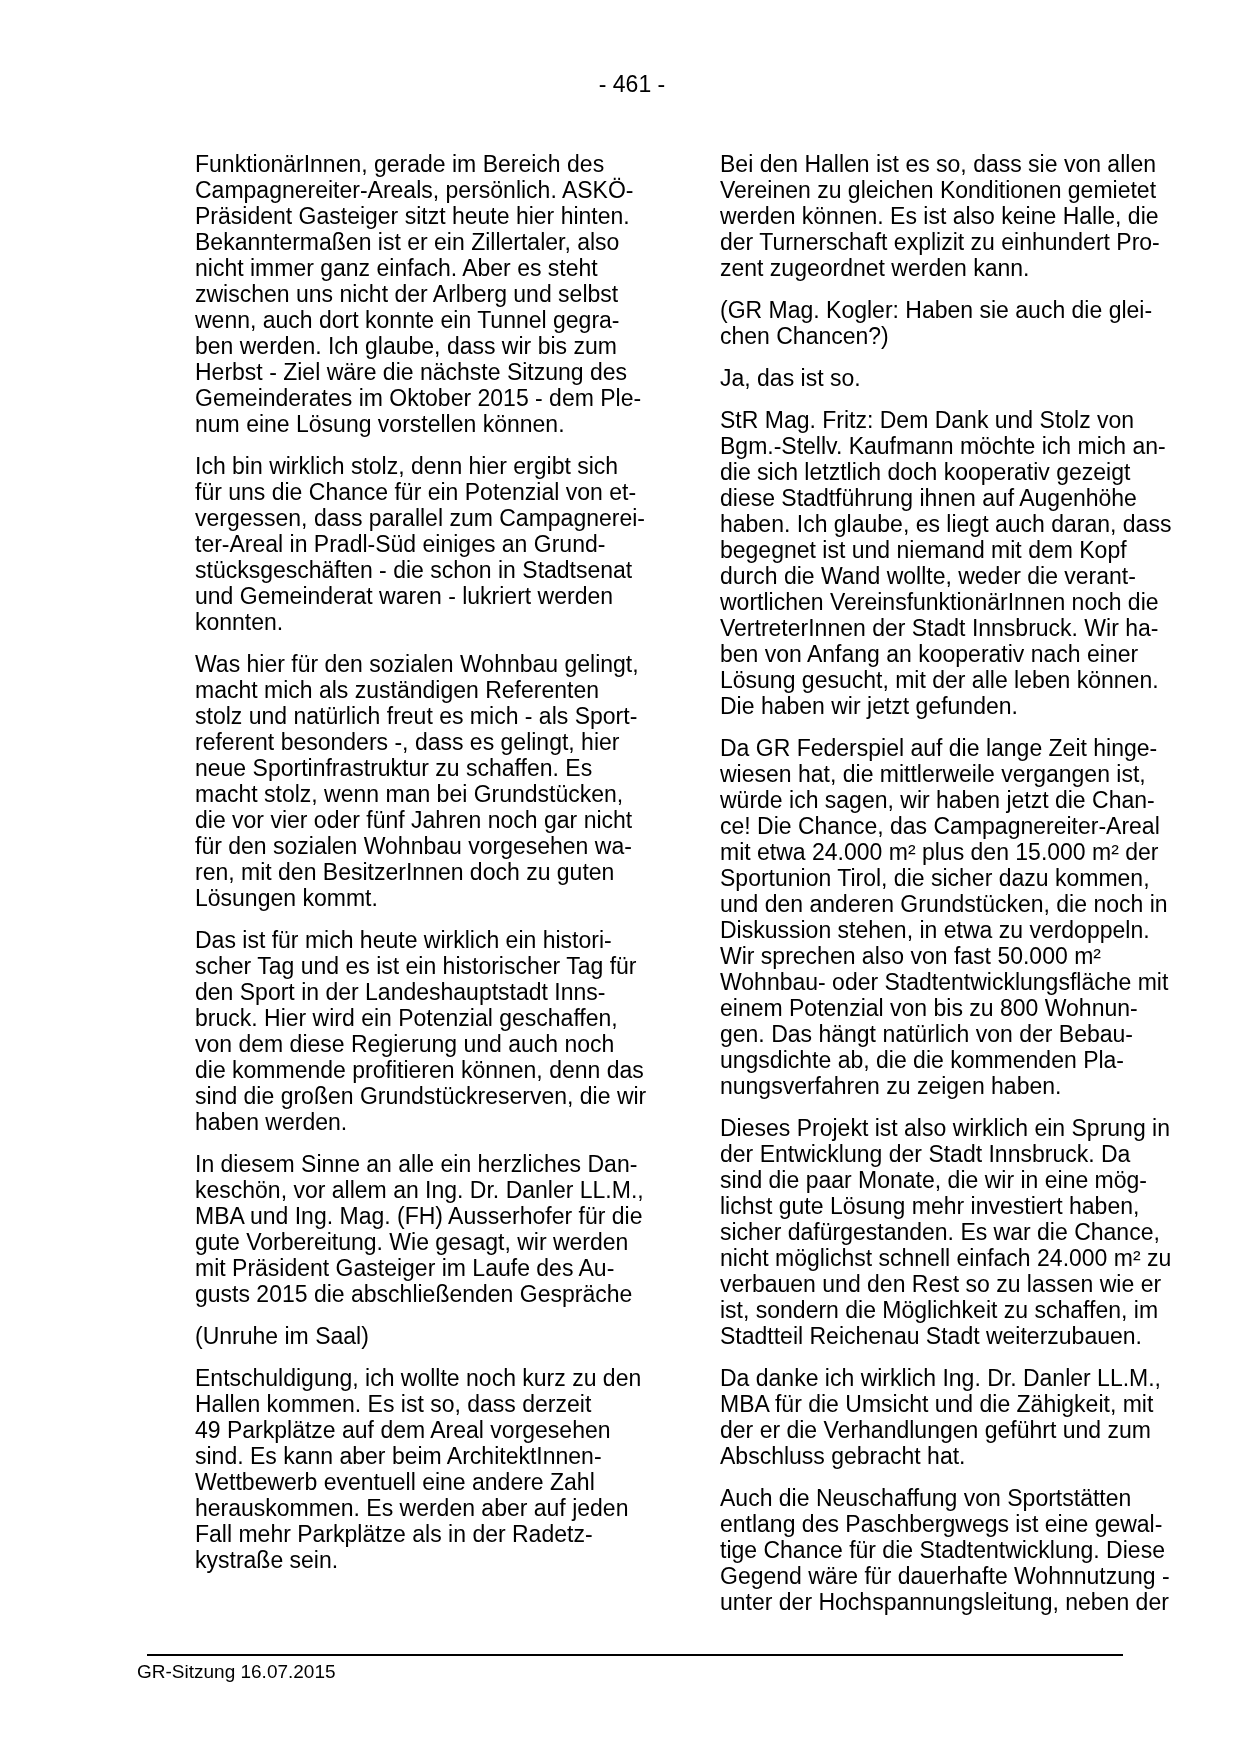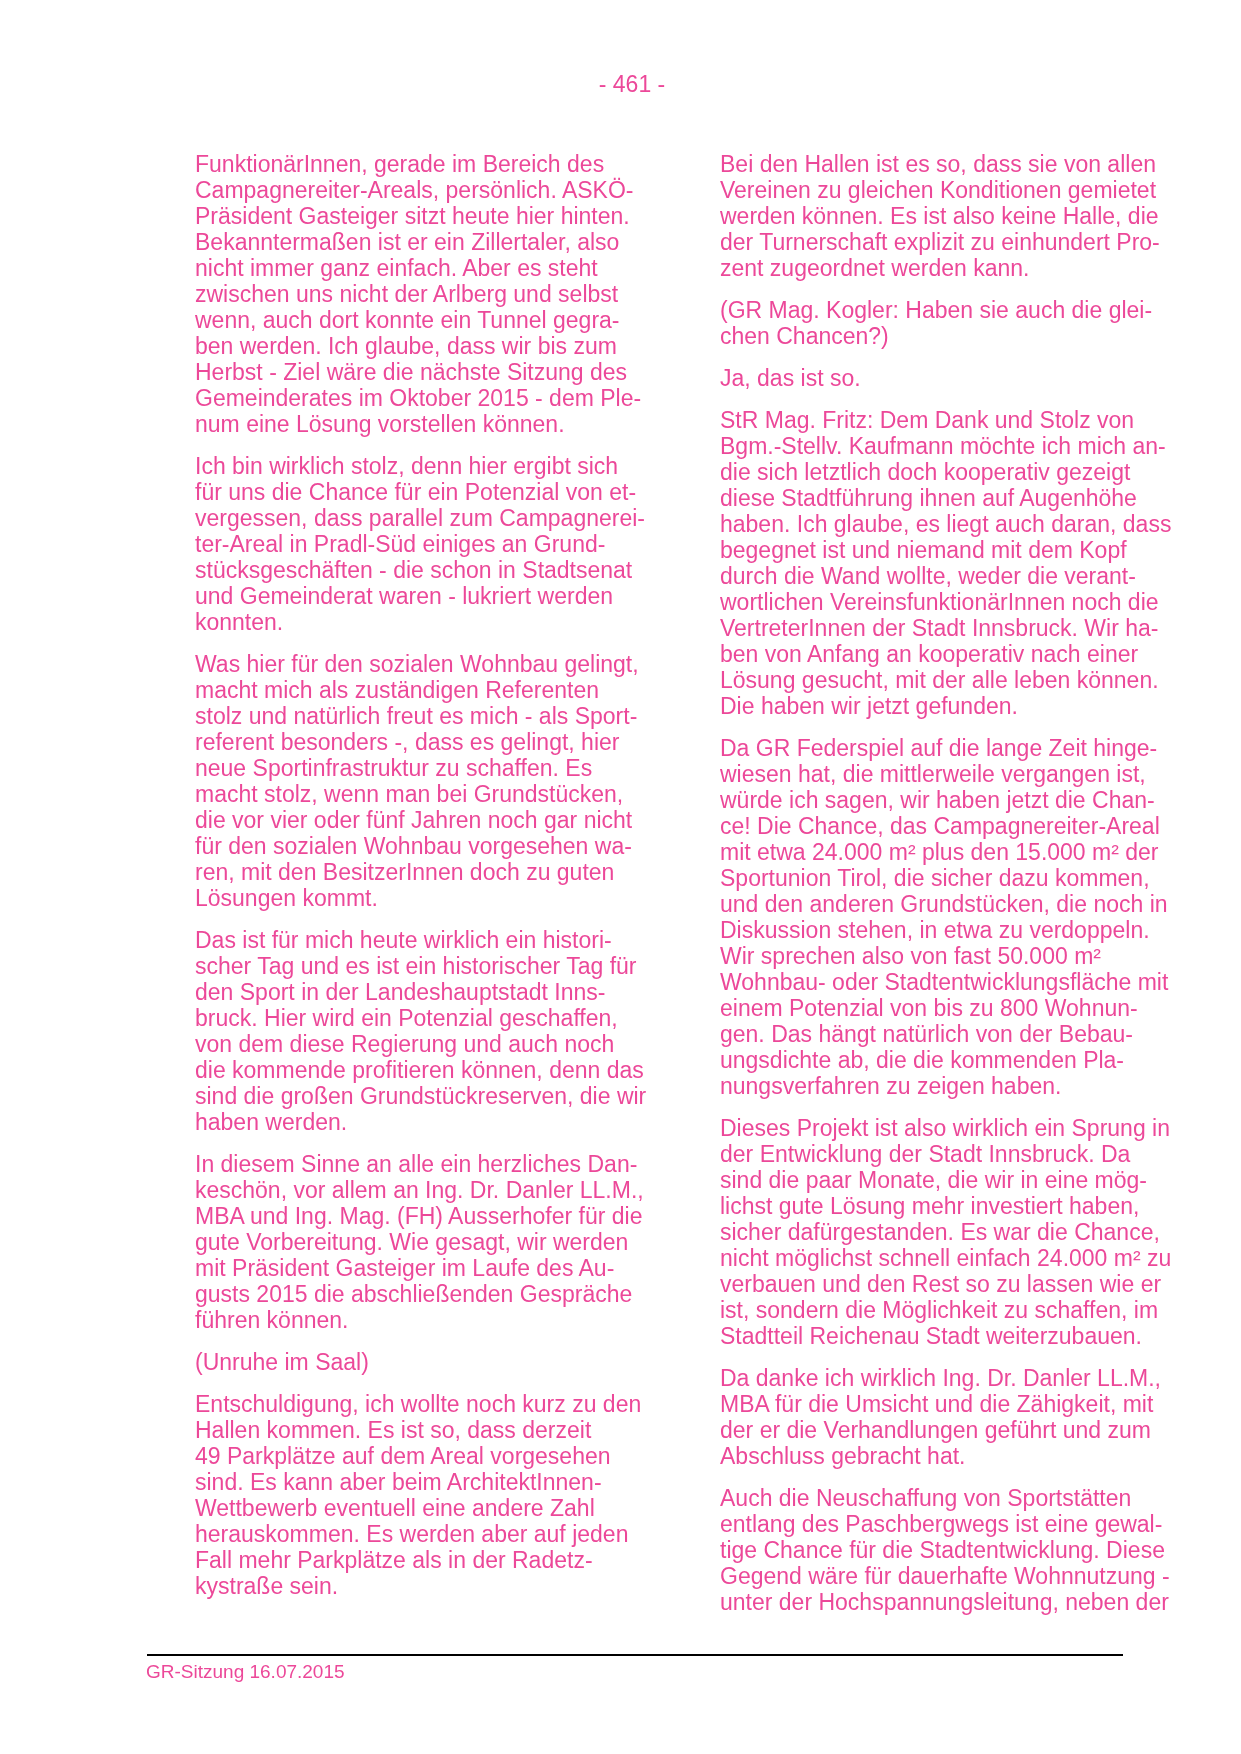--- a/index.html
+++ b/index.html
@@ -5,21 +5,21 @@
   html, body {
     margin: 0;
     padding: 0;
     background: #ffffff;
   }
   .page {
     position: relative;
     width: 1241px;
     height: 1754px;
     background: #ffffff;
-    color: #ec4899;
+    color: #000000;
     font-family: "Liberation Sans", "DejaVu Sans", sans-serif;
     overflow: hidden;
   }
   .page-number {
     position: absolute;
     top: 71px;
     left: 147px;
     width: 970px;
     text-align: center;
     font-size: 23px;
@@ -41,21 +41,21 @@
   .footer-rule {
     position: absolute;
     left: 147px;
     top: 1654px;
     width: 976px;
     height: 2px;
     background: #000000;
   }
   .footer-text {
     position: absolute;
-    left: 146px;
+    left: 137px;
     top: 1661px;
     font-size: 19px;
     line-height: 22px;
   }
 </style>
 </head>
 <body>
 
 <div class="page">
   <div class="page-number">- 461 -</div>
@@ -105,21 +105,20 @@
         <div class="line">sind die großen Grundstückreserven, die wir</div>
         <div class="line">haben werden.</div>
       </div>
       <div class="paragraph">
         <div class="line">In diesem Sinne an alle ein herzliches Dan-</div>
         <div class="line">keschön, vor allem an Ing. Dr. Danler LL.M.,</div>
         <div class="line">MBA und Ing. Mag. (FH) Ausserhofer für die</div>
         <div class="line">gute Vorbereitung. Wie gesagt, wir werden</div>
         <div class="line">mit Präsident Gasteiger im Laufe des Au-</div>
         <div class="line">gusts 2015 die abschließenden Gespräche</div>
-        <div class="line">führen können.</div>
       </div>
       <div class="paragraph">
         <div class="line">(Unruhe im Saal)</div>
       </div>
       <div class="paragraph">
         <div class="line">Entschuldigung, ich wollte noch kurz zu den</div>
         <div class="line">Hallen kommen. Es ist so, dass derzeit</div>
         <div class="line">49 Parkplätze auf dem Areal vorgesehen</div>
         <div class="line">sind. Es kann aber beim ArchitektInnen-</div>
         <div class="line">Wettbewerb eventuell eine andere Zahl</div>

